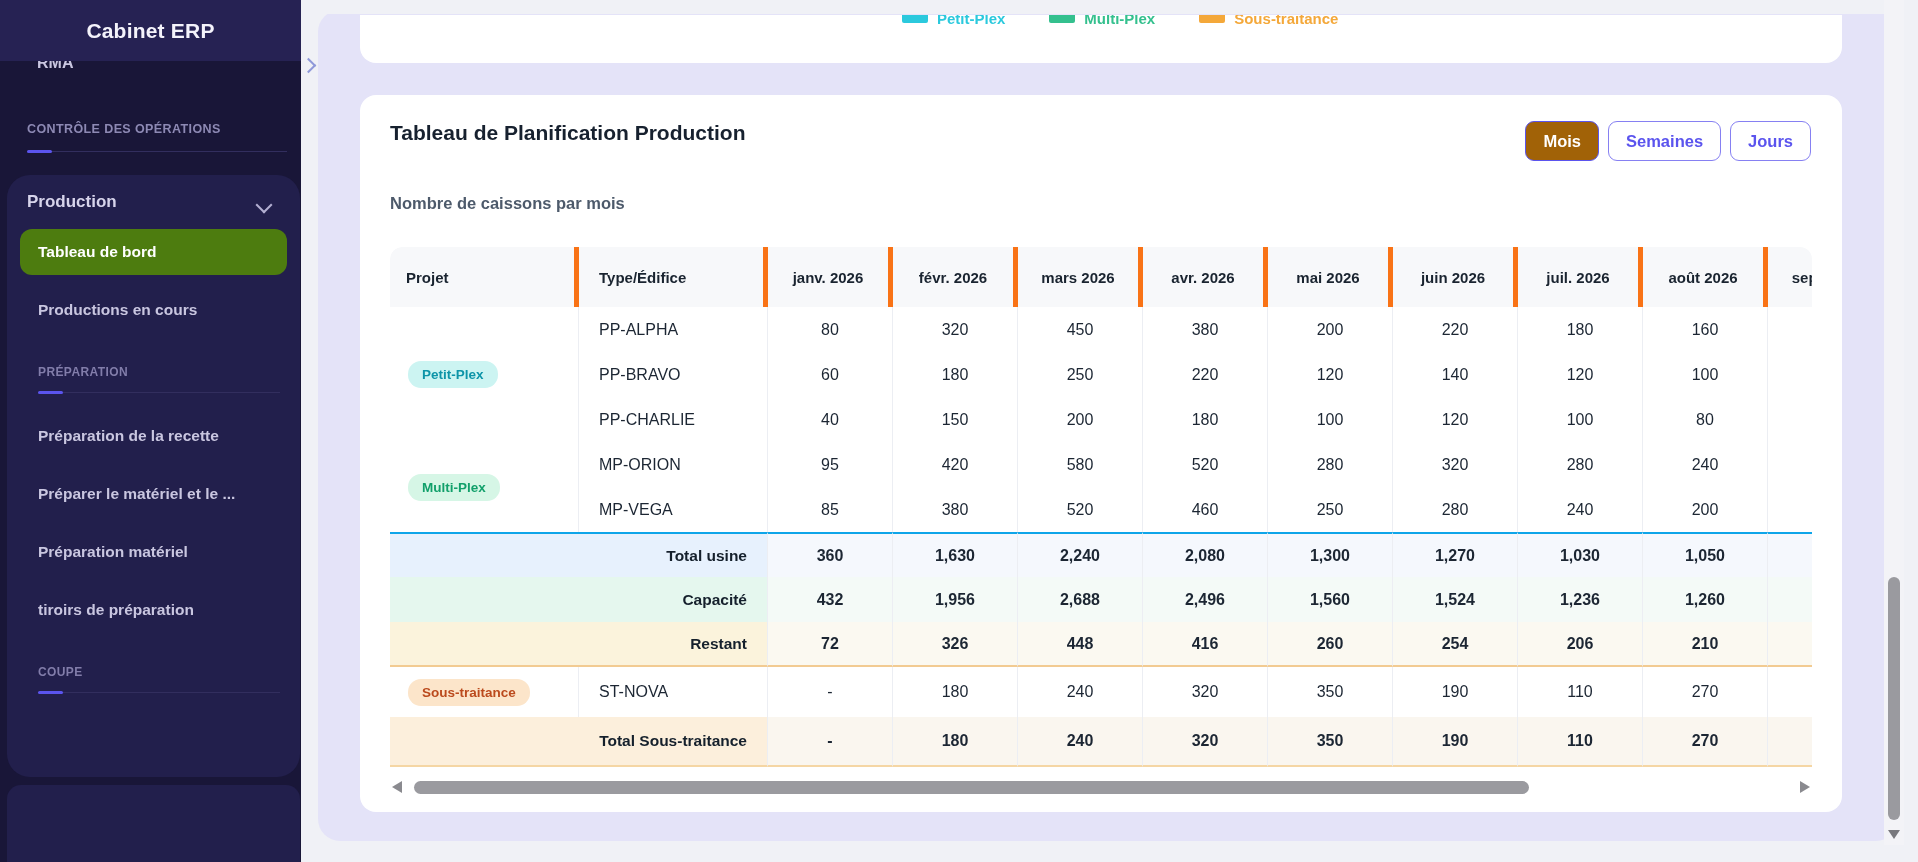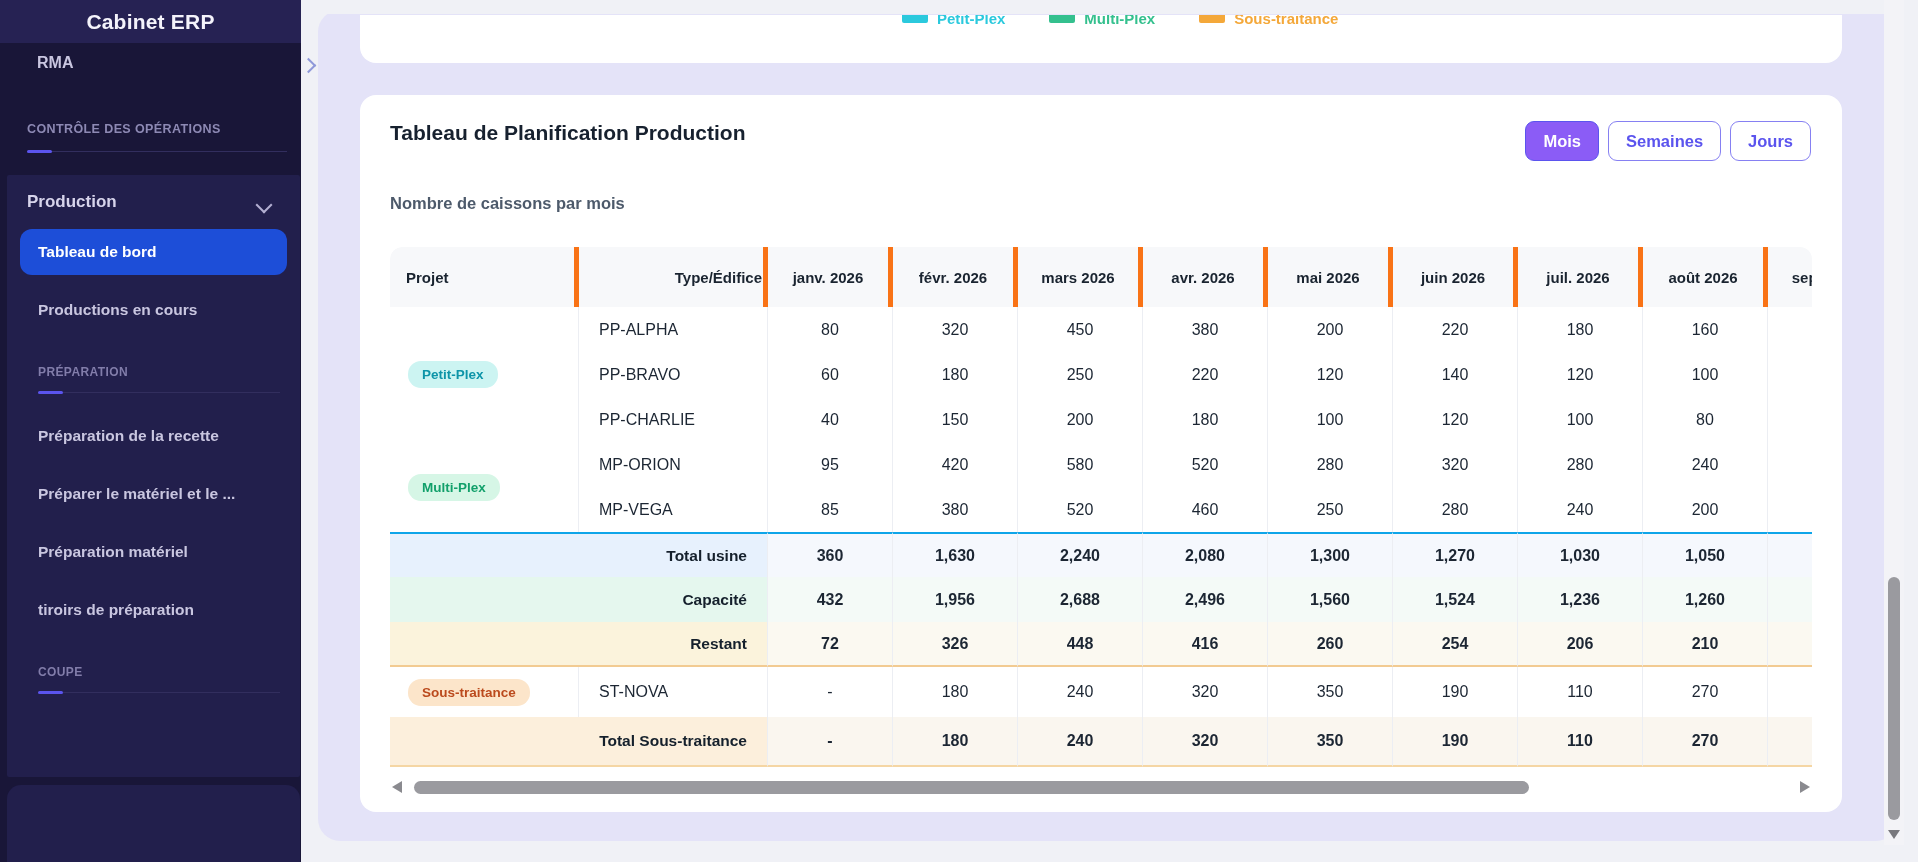--- a/index.html
+++ b/index.html
@@ -1,64 +1,64 @@
 <!DOCTYPE html>
 <html><head>
 <meta charset="utf-8">
 <style>
   html,body{margin:0;padding:0;background:#dcdde3;}
   .stage{position:relative;width:1918px;height:862px;background:#f0f1f6;overflow:hidden;
          font-family:"Liberation Sans","DejaVu Sans",sans-serif;-webkit-font-smoothing:antialiased;}
 
   
   .sidebar{position:absolute;left:0;top:0;width:301px;height:862px;background:#191638;z-index:5;}
-  .sb-header{position:absolute;left:0;top:0;width:301px;height:43px;background:#262253;z-index:3;
+  .sb-header{position:absolute;left:0;top:0;width:301px;height:61px;background:#262253;z-index:3;
              display:flex;align-items:center;justify-content:center;color:#f4f3fb;font-size:21px;font-weight:700;letter-spacing:.2px;}
   .rma-item{position:absolute;left:0;top:46px;width:342px;height:34px;z-index:1;}
   .rma-item .lbl{position:absolute;left:37px;top:8px;font-size:16px;font-weight:700;color:#c9c6e0;}
   .chev-right{position:absolute;right:28px;top:14px;width:9px;height:9px;border-top:2.5px solid #8f99d9;border-right:2.5px solid #8f99d9;transform:rotate(45deg);}
   .section-label{position:absolute;left:27px;top:122px;font-size:12.5px;font-weight:700;color:#8d89b4;letter-spacing:.4px;}
   .section-rule{position:absolute;left:27px;top:150px;right:14px;height:3px;}
   .rule-dash{position:absolute;left:0;top:0;width:25px;height:3px;background:#5b54ee;border-radius:2px;}
   .rule-line{position:absolute;left:0;top:1px;right:0;height:1px;background:#322e5e;}
 
-  .nav-panel{position:absolute;left:7px;top:175px;width:293px;height:602px;background:#221f4c;border-radius:2px;overflow:hidden;}
+  .nav-panel{position:absolute;left:7px;top:175px;width:293px;height:602px;background:#221f4c;border-radius:23px;overflow:hidden;}
   .nav-panel2{position:absolute;left:7px;top:785px;width:293px;height:77px;background:#221f4c;border-radius:14px 14px 0 0;}
   .panel-head{position:relative;height:37px;padding:17px 20px 0 20px;}
   .panel-head .lbl{color:#d7d4eb;font-size:17px;font-weight:700;}
   .chev-down{position:absolute;right:30px;top:24px;width:10px;height:10px;border-left:2.5px solid #b3afd2;border-bottom:2.5px solid #b3afd2;transform:rotate(-45deg);}
   .nav-item{height:46px;margin:0 13px 12px 13px;border-radius:12px;display:flex;align-items:center;
             padding-left:18px;color:#c9c6e0;font-size:15.5px;font-weight:700;cursor:pointer;}
-  .nav-item.active{background:#1d4ed8;color:#ffffff;}
+  .nav-item.active{background:#4d7c0f;color:#ffffff;}
   .sub-label{margin:32px 0 0 31px;font-size:12px;font-weight:700;color:#827daa;letter-spacing:.4px;}
   .sub-rule{position:relative;height:3px;margin:12px 20px 19px 31px;}
 
   
   .lav-panel{position:absolute;left:318px;top:10px;width:1580px;height:831px;background:#e4e3f8;border-radius:22px;}
   .top-strip{position:absolute;left:301px;top:0;width:1617px;height:14px;background:#f0f1f6;z-index:4;}
 
   .chart-card{position:absolute;left:360px;top:15px;width:1482px;height:48px;background:#fff;border-radius:0 0 16px 16px;overflow:hidden;z-index:2;}
   .legend{position:absolute;left:542px;top:-8px;display:flex;gap:44px;align-items:center;height:22px;}
   .legend-item{display:flex;align-items:center;gap:9px;cursor:pointer;}
   .legend-box{width:26px;height:10px;border-radius:2px;}
   .legend-lbl{font-size:15px;font-weight:700;}
 
   .main-card{position:absolute;left:360px;top:95px;width:1482px;height:717px;background:#fff;border-radius:16px;z-index:2;}
   .card-title{position:absolute;left:30px;top:26px;font-size:21px;font-weight:700;color:#17212f;}
   .view-buttons{position:absolute;right:31px;top:26px;display:flex;gap:9px;}
   .vbtn{height:40px;padding:0 17px;border-radius:9px;font-size:16.5px;font-weight:700;display:flex;align-items:center;
         background:#fff;border:1.5px solid #8680f2;color:#5b54ee;cursor:pointer;box-sizing:border-box;}
-  .vbtn.active{background:#8b5cf6;border:1.5px solid #5b54ee;color:#fff;}
+  .vbtn.active{background:#a16207;border:1.5px solid #5b54ee;color:#fff;}
   .card-subtitle{position:absolute;left:30px;top:99px;font-size:16.5px;font-weight:700;color:#4d5a6b;}
 
   .table-wrap{position:absolute;left:30px;top:152px;width:1422px;height:520px;overflow:hidden;border-radius:12px 12px 0 0;}
   table.plan{border-collapse:separate;border-spacing:0;table-layout:fixed;width:1503px;}
   .plan th{height:60px;background:#f7f8fa;border-right:5px solid #f97316;font-size:15px;font-weight:700;color:#1a2430;box-sizing:border-box;}
   .plan th.h-projet{text-align:left;padding-left:16px;border-radius:12px 0 0 0;}
-  .plan th.h-type{text-align:right;padding-left:20px;}
+  .plan th.h-type{text-align:left;padding-left:20px;}
   .plan td{border-right:1px solid #eceef3;box-sizing:border-box;background:#fff;}
   .plan tr.group-row{height:45px;}
   .plan td.type{padding-left:20px;font-size:16px;color:#1c2633;}
   .plan td.val{text-align:center;font-size:16px;color:#1c2633;}
   .plan td.projet{vertical-align:middle;padding-left:18px;}
   .badge{display:inline-block;padding:6px 14px;border-radius:13px;font-size:13.5px;font-weight:700;white-space:nowrap;}
   .plan tr.sum{height:45px;}
   .plan td.sum-label{text-align:right;padding-right:20px;font-weight:700;font-size:15.5px;color:#15202c;}
   .plan tr.sum td.val{font-weight:700;}
   .plan tr.theme-blue td{background:#f5f8fd;border-top:2px solid #0ea5e9;}

